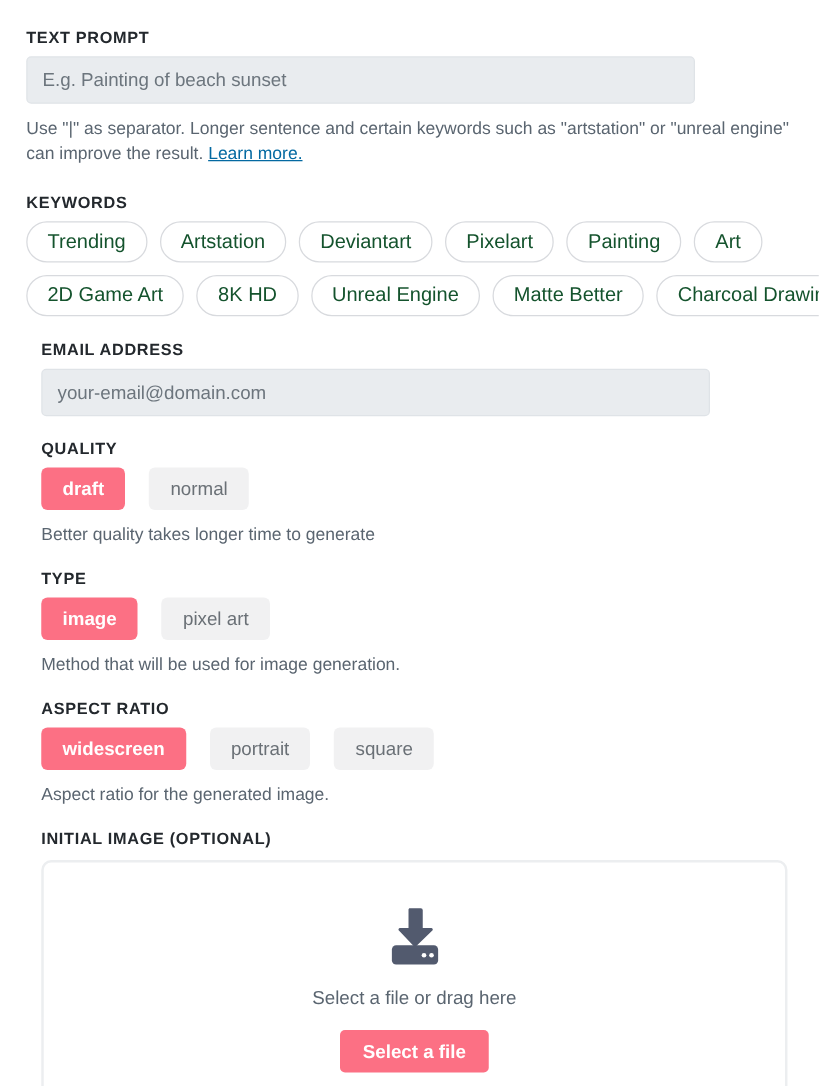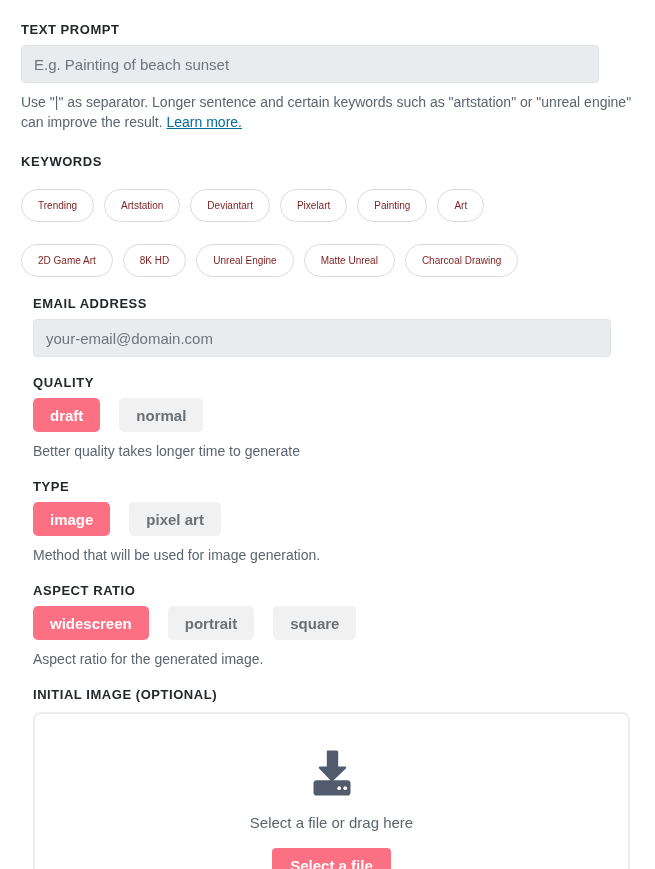--- a/index.html
+++ b/index.html
@@ -26,21 +26,21 @@
     font-weight: bold;
     letter-spacing: 0.55px;
     color: #23282d;
     text-transform: uppercase;
     margin: 0 0 8px 0;
     line-height: 15px;
   }
   
   .text-input {
     display: block;
-    width: 578px;
+    width: 535px;
     height: 38px;
     background: #e9ecef;
     border: 1px solid #dfe3e7;
     border-radius: 4px;
     padding: 0 12px;
     font-family: "Liberation Sans", sans-serif;
     font-size: 15px;
     color: #4b5259;
     outline: none;
   }
@@ -70,44 +70,43 @@
   }
   .chip {
     display: inline-flex;
     align-items: center;
     justify-content: center;
     height: 33px;
     padding: 0 16px;
     border: 1px solid #d8dade;
     border-radius: 17px;
     background: #ffffff;
-    font-size: 10px;
-    color: #7f1d1d;
+    font-size: 16px;
+    color: #14532d;
     white-space: nowrap;
     cursor: pointer;
-    margin-top: 12px;
   }
   
   .btn-group {
     display: flex;
     gap: 19px;
   }
   .opt-btn {
     display: inline-flex;
     align-items: center;
     justify-content: center;
     height: 34px;
     padding: 0 17px;
     border: none;
     border-radius: 5px;
     background: #f1f1f2;
     color: #6a7076;
     font-family: "Liberation Sans", sans-serif;
     font-size: 15px;
-    font-weight: bold;
+    font-weight: normal;
     cursor: pointer;
     white-space: nowrap;
   }
   .opt-btn.active {
     background: #fc7084;
     color: #ffffff;
     font-weight: bold;
   }
   
   .dropzone {
@@ -162,21 +161,21 @@
       <div class="chip">Artstation</div>
       <div class="chip">Deviantart</div>
       <div class="chip">Pixelart</div>
       <div class="chip">Painting</div>
       <div class="chip">Art</div>
     </div>
     <div class="chips-row">
       <div class="chip">2D Game Art</div>
       <div class="chip">8K HD</div>
       <div class="chip">Unreal Engine</div>
-      <div class="chip">Matte Unreal</div>
+      <div class="chip">Matte Better</div>
       <div class="chip">Charcoal Drawing</div>
     </div>
   </div>
 
   <div class="section-tight" style="margin-top:19px;">
     <div class="field-label">EMAIL ADDRESS</div>
     <input class="text-input" type="text" placeholder="your-email@domain.com" style="">
   </div>
 
   <div class="section-tight">

